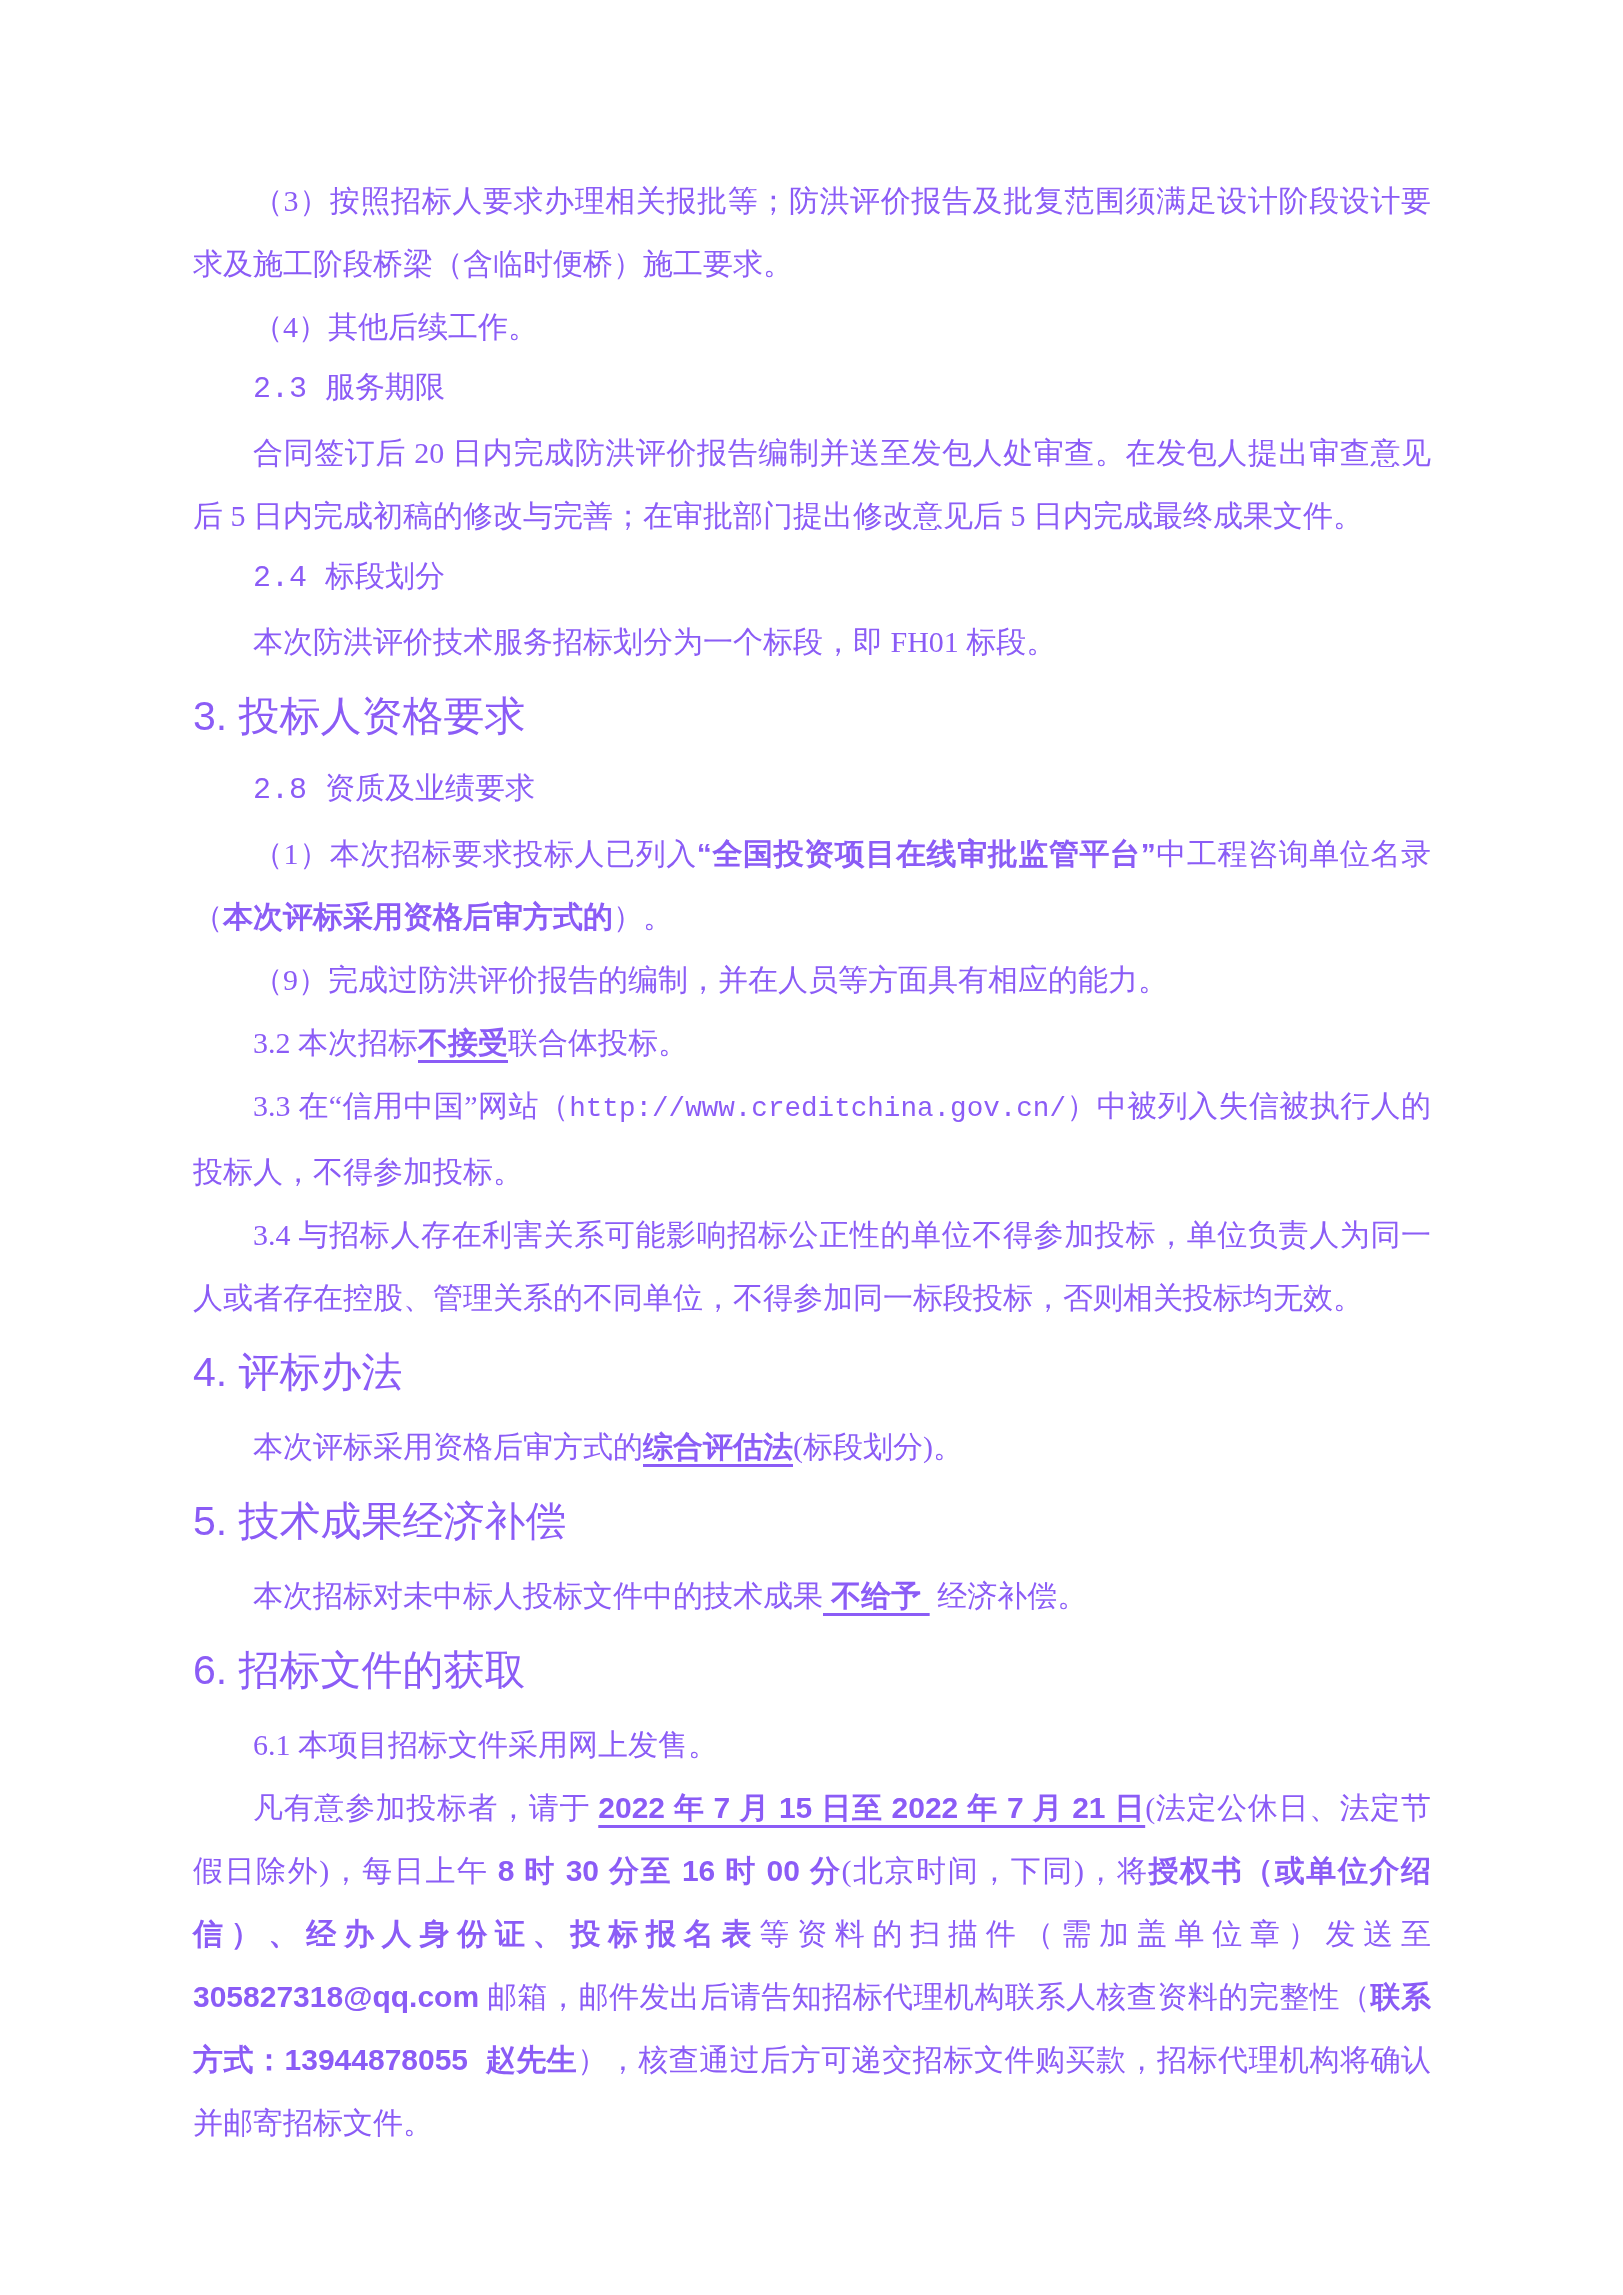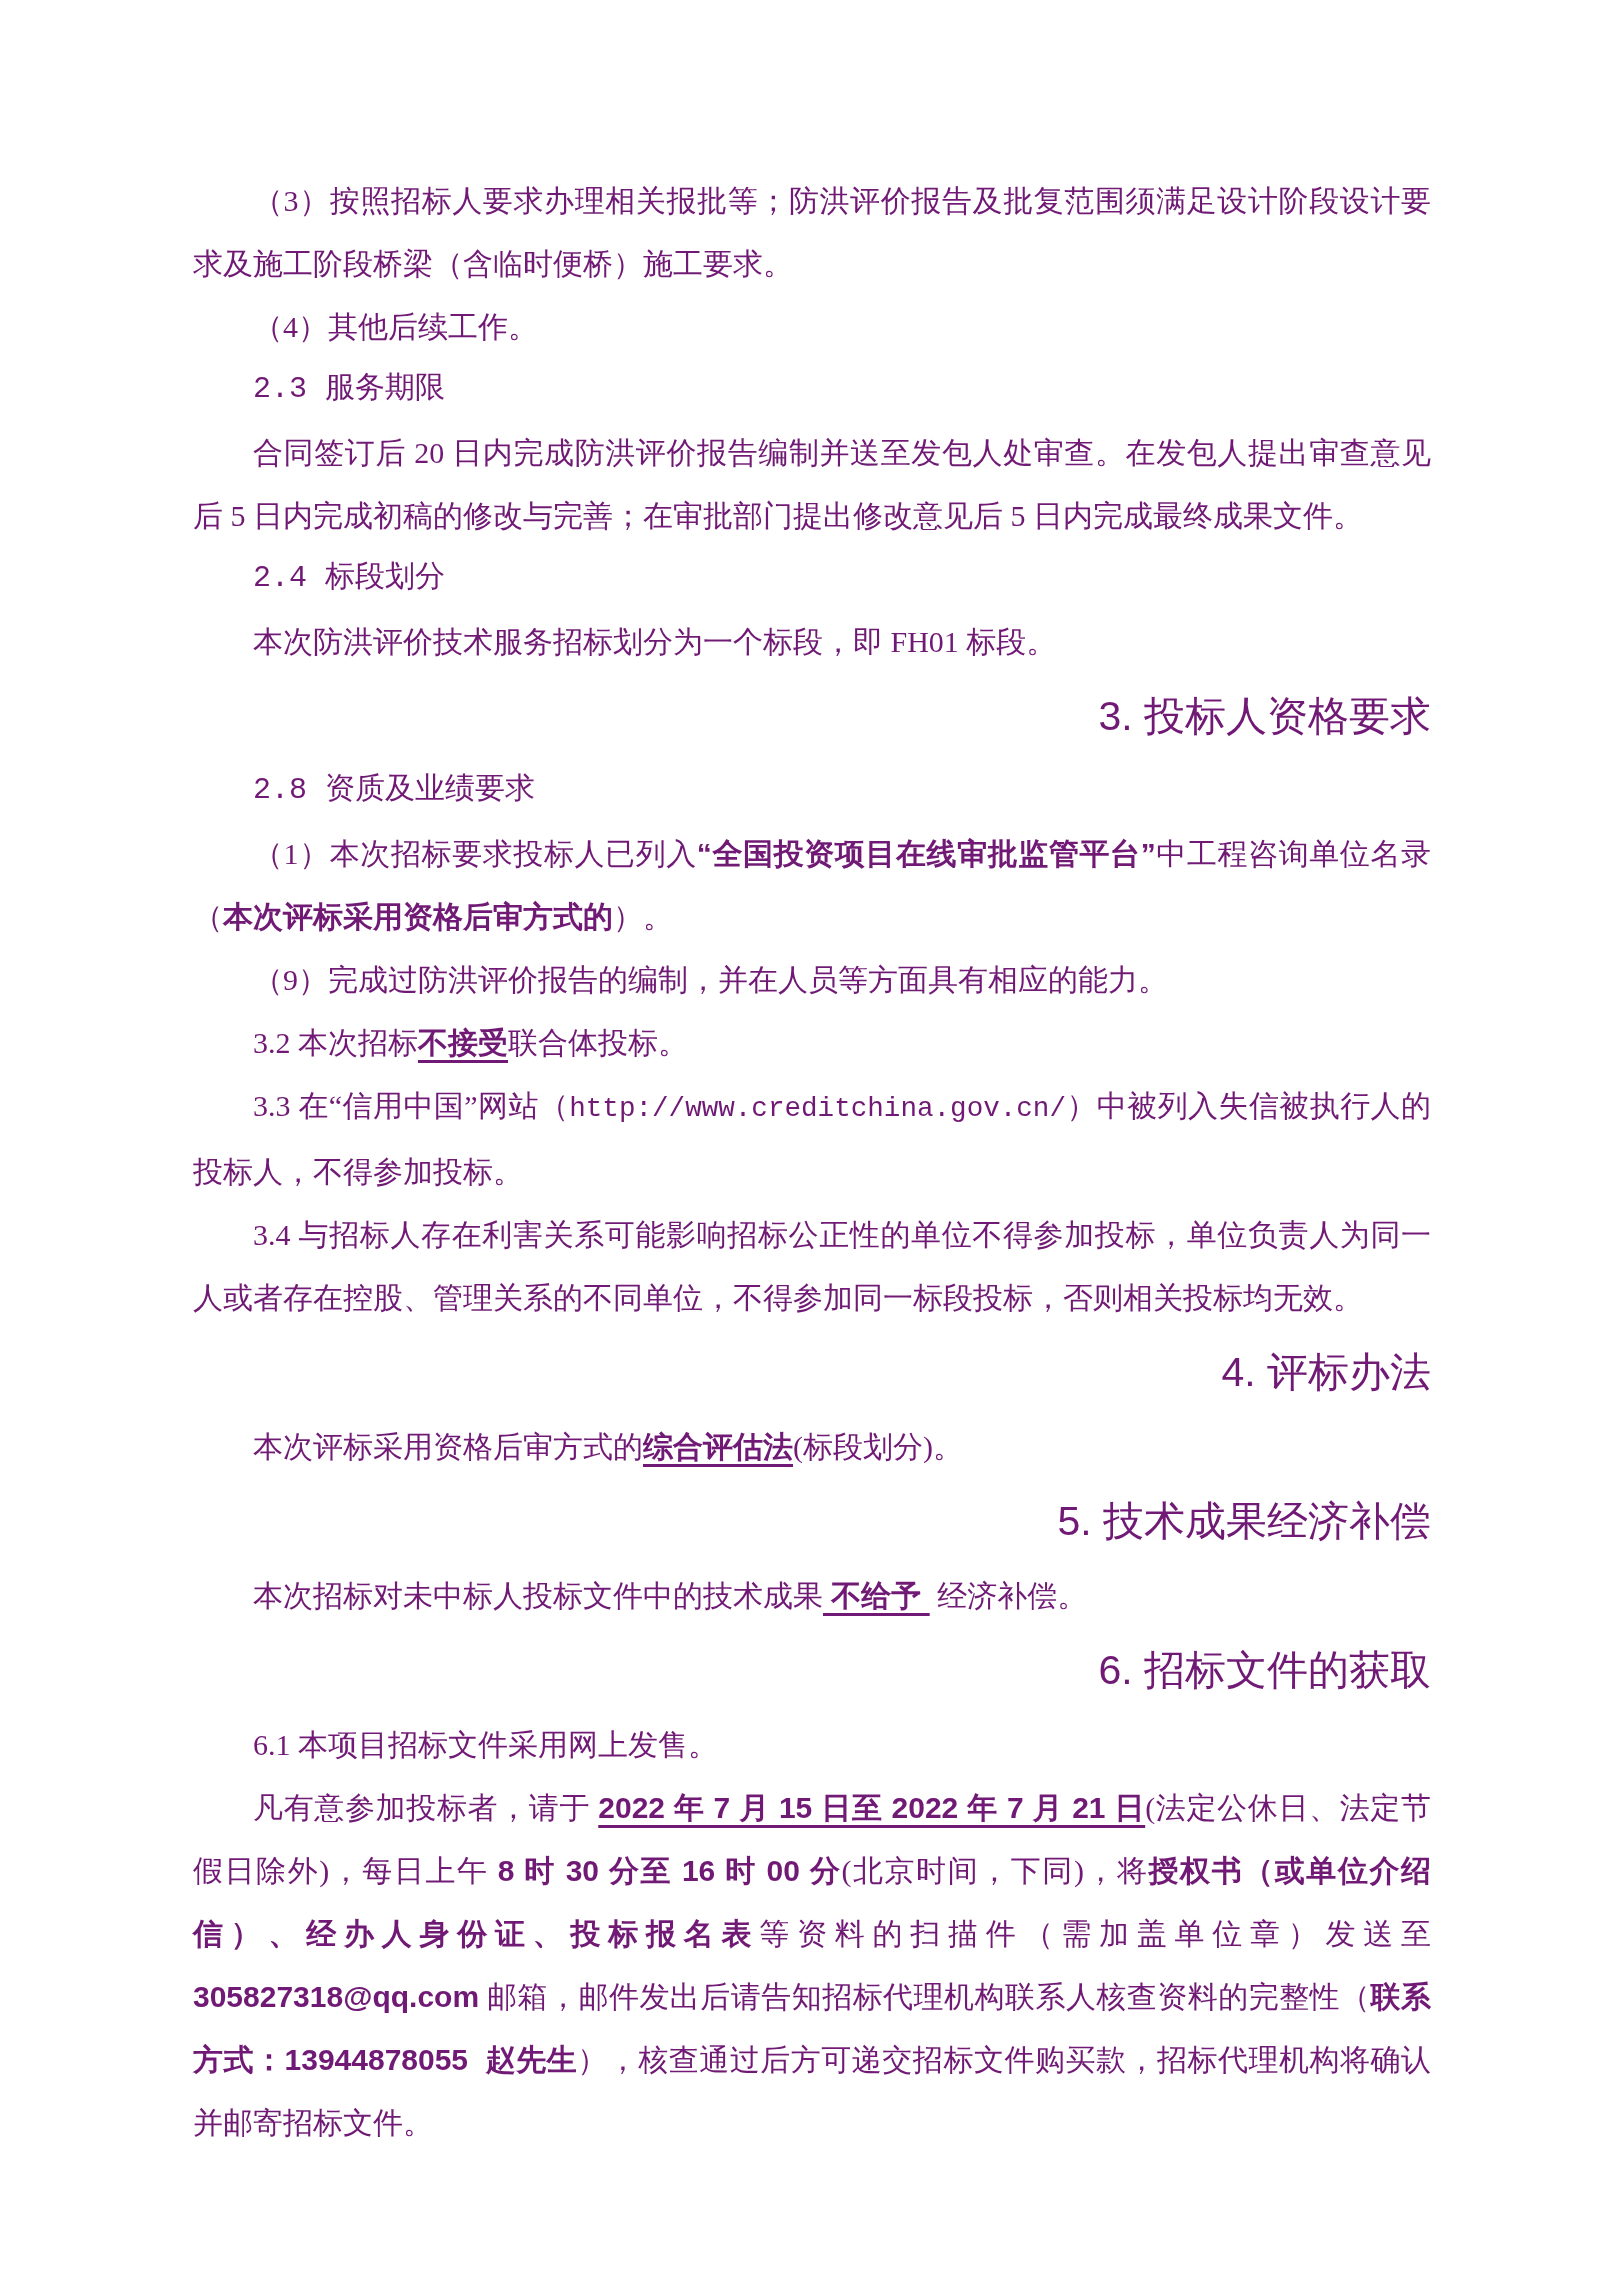--- a/index.html
+++ b/index.html
@@ -12,21 +12,21 @@
     width: 1623px;
     height: 2295px;
     background: #ffffff;
     overflow: hidden;
   }
   .content {
     position: absolute;
     left: 193px;
     top: 169px;
     width: 1238px;
-    color: #701a75;
+    color: #8b5cf6;
     font-family: "Liberation Serif", serif;
     font-size: 30px;
     line-height: 63px;
     text-align: justify;
   }
   .para {
     margin: 0;
     text-indent: 2em;
   }
   .h3 {
@@ -35,21 +35,21 @@
     font-family: Liberation Mono, monospace;
     font-weight: 700;
   }
   .h2 {
     margin: 0;
     text-indent: 0;
     font-family: "Liberation Sans", sans-serif;
     font-weight: 700;
     font-size: 41px;
     line-height: 86px;
-    text-align: right;
+    text-align: left;
   }
   .r { font-weight: 400; }
   .b {
     font-weight: 700;
     font-family: "Liberation Sans", sans-serif;
   }
   .bu {
     font-weight: 700;
     font-family: "Liberation Sans", sans-serif;
     text-decoration: underline;

